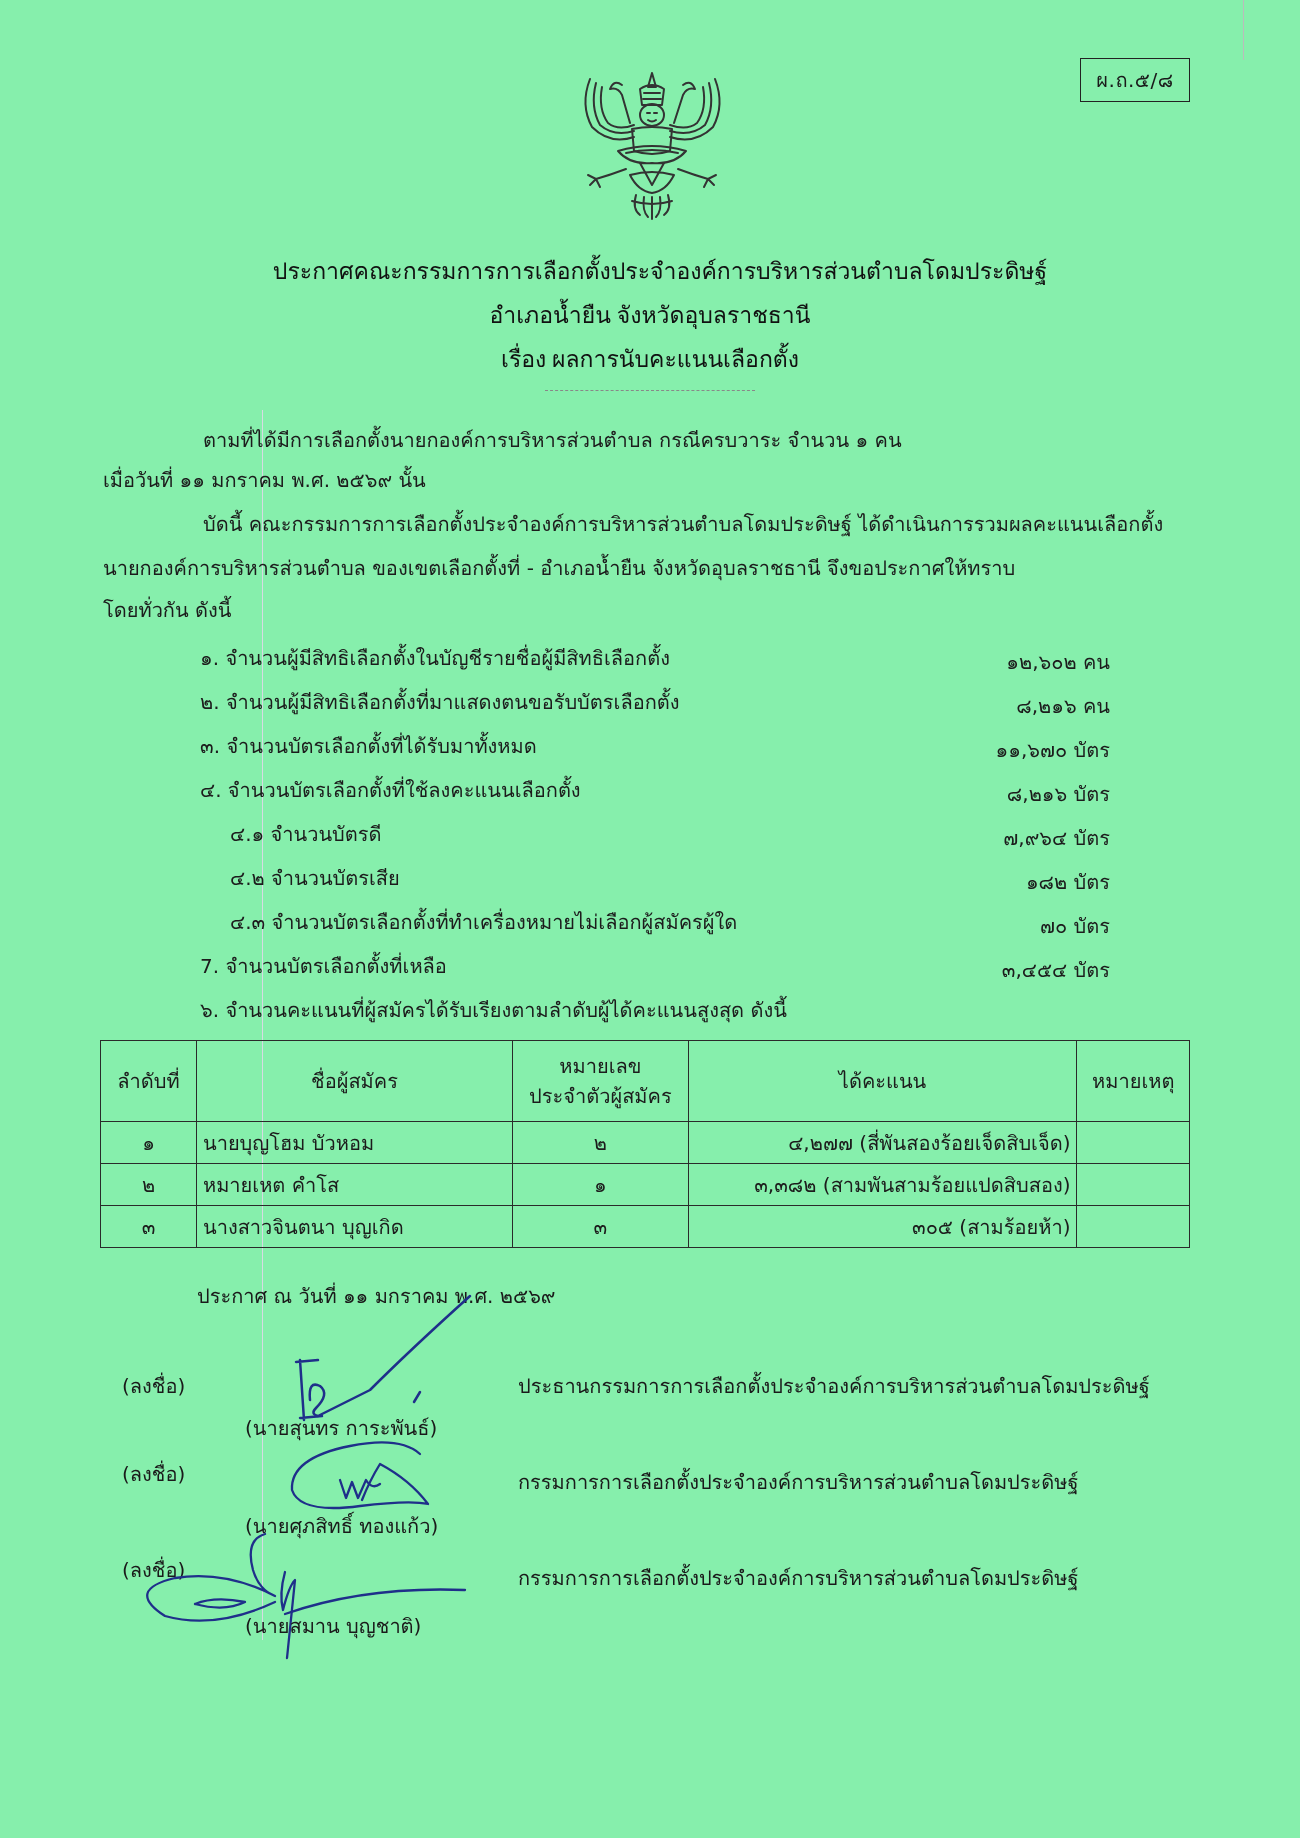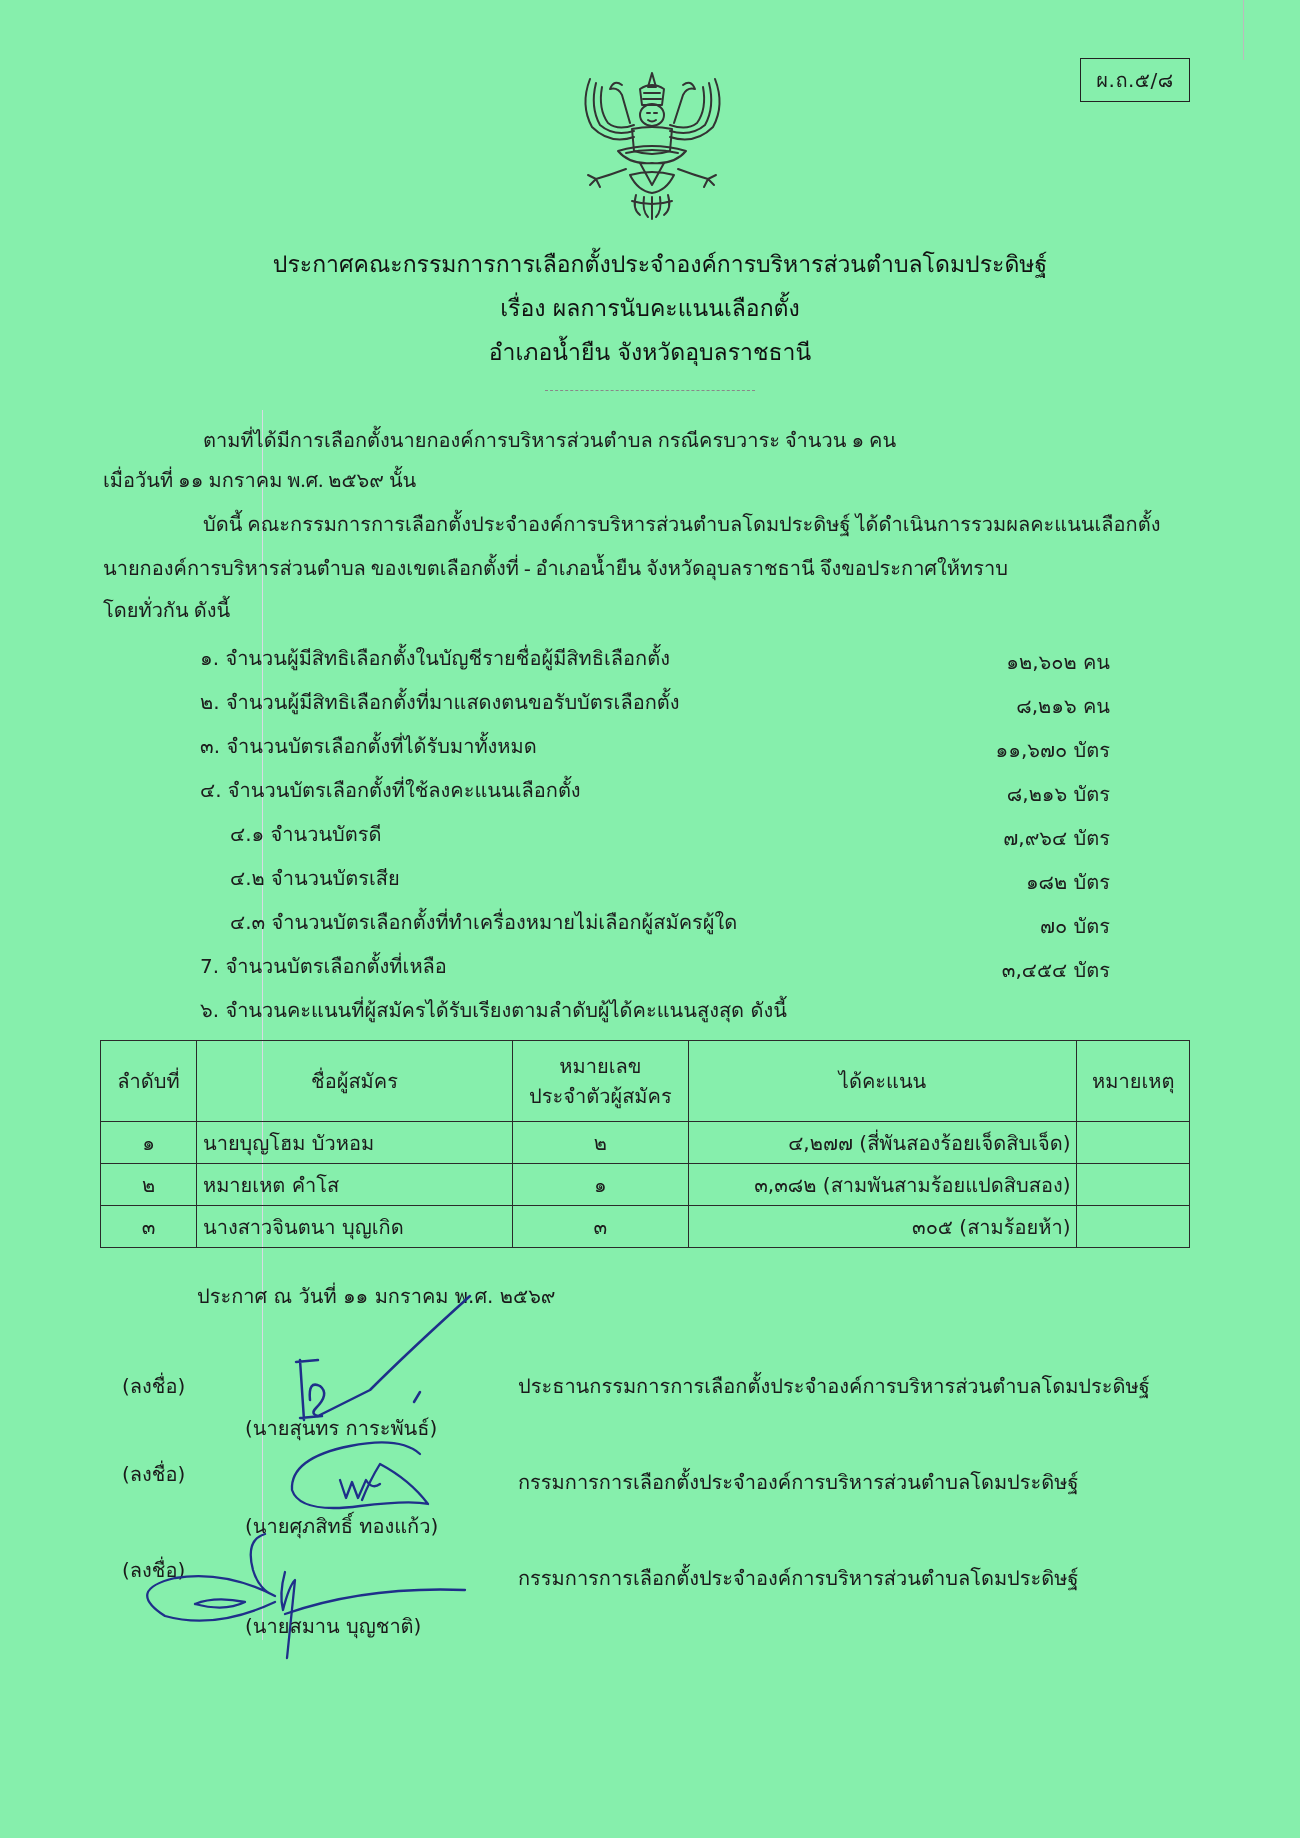--- a/index.html
+++ b/index.html
@@ -44,43 +44,43 @@
       text-align: center;
       letter-spacing: 0.5px;
     }
     .garuda {
       position: absolute;
       left: 570px; top: 65px;
       width: 165px; height: 160px;
     }
     .title-block {
       position: absolute;
-      left: 0; top: 242px;
+      left: 0; top: 250px;
       width: 1300px;
       text-align: center;
+      font-family: Liberation Serif, serif;
     }
     .title-line {
       font-size: 23px;
       line-height: 44px;
       color: #111;
     }
     .title-line.first { padding-left: 20px; }
     .divider {
       position: absolute;
       left: 545px; top: 390px;
       width: 210px; height: 0;
       border-top: 1px dashed #888;
     }
     .para {
       position: absolute;
       font-size: 20px;
       line-height: 28px;
       white-space: nowrap;
       color: #1c1c1c;
-      font-family: Liberation Serif, serif;
     }
     .item-row {
       position: absolute;
       font-size: 20px;
       line-height: 28px;
       white-space: nowrap;
       color: #1c1c1c;
     }
     .item-value {
       position: absolute;
@@ -190,22 +190,22 @@
       <path d="M56 104 Q40 110 26 114 M26 114 L18 110 M26 114 L20 120 M26 114 L30 122"></path>
       <path d="M108 104 Q124 110 138 114 M138 114 L146 110 M138 114 L144 120 M138 114 L134 122"></path>
 
       <path d="M66 130 Q62 144 70 150 M74 132 Q72 146 78 152 M82 132 L82 154 M90 132 Q92 146 86 152 M98 130 Q102 144 94 150"></path>
       <path d="M62 136 Q82 142 102 136"></path>
     </g>
   </svg>
 
   <div class="title-block">
     <div class="title-line first">ประกาศคณะกรรมการการเลือกตั้งประจำองค์การบริหารส่วนตำบลโดมประดิษฐ์</div>
+    <div class="title-line">อำเภอน้ำยืน  จังหวัดอุบลราชธานี</div>
     <div class="title-line">เรื่อง  ผลการนับคะแนนเลือกตั้ง</div>
-    <div class="title-line">อำเภอน้ำยืน  จังหวัดอุบลราชธานี</div>
   </div>
   <div class="divider"></div>
 
   <div class="para" style="left:203px; top:426px;">ตามที่ได้มีการเลือกตั้งนายกองค์การบริหารส่วนตำบล กรณีครบวาระ จำนวน ๑ คน</div>
   <div class="para" style="left:103px; top:466px;">เมื่อวันที่ ๑๑ มกราคม พ.ศ. ๒๕๖๙ นั้น</div>
   <div class="para" style="left:203px; top:510px;">บัดนี้ คณะกรรมการการเลือกตั้งประจำองค์การบริหารส่วนตำบลโดมประดิษฐ์ ได้ดำเนินการรวมผลคะแนนเลือกตั้ง</div>
   <div class="para" style="left:103px; top:554px;">นายกองค์การบริหารส่วนตำบล ของเขตเลือกตั้งที่ -  อำเภอน้ำยืน จังหวัดอุบลราชธานี จึงขอประกาศให้ทราบ</div>
   <div class="para" style="left:103px; top:596px;">โดยทั่วกัน ดังนี้</div>
 
   <div class="item-row" style="left:200px; top:644px;">๑. จำนวนผู้มีสิทธิเลือกตั้งในบัญชีรายชื่อผู้มีสิทธิเลือกตั้ง</div>

